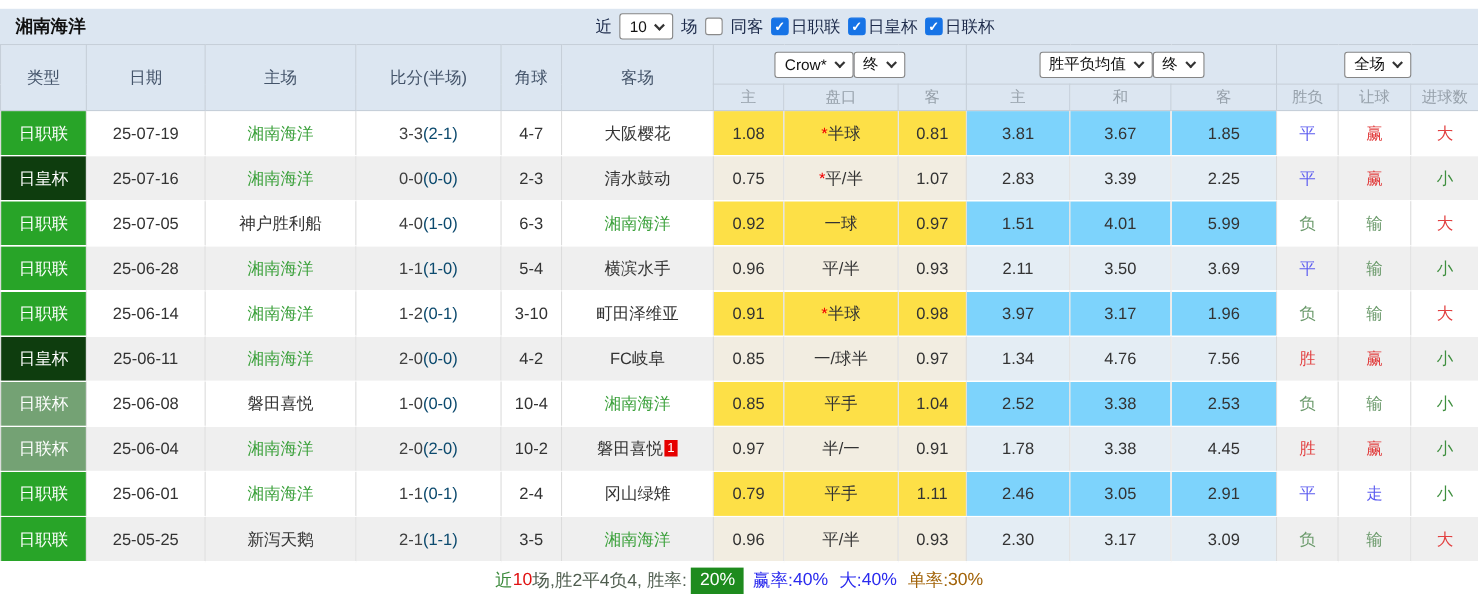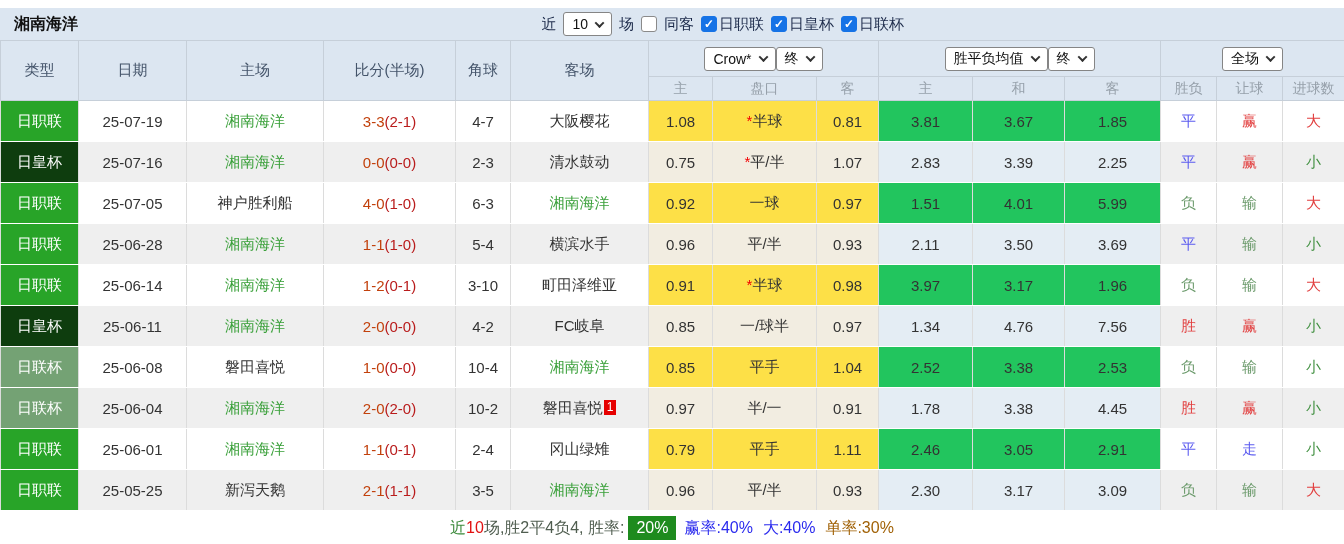--- a/index.html
+++ b/index.html
@@ -46,26 +46,26 @@
   .selwrap { display:flex; align-items:center; justify-content:center; gap:0; }
   tbody td {
     height:41px; text-align:center; font-size:15px; color:#333;
     border-left:1px solid #dcdcdc; border-right:1px solid #dcdcdc;
     border-bottom:1px solid #fff; border-top:1px solid #fff;
     background:#fff; overflow:hidden; white-space:nowrap;
   }
   tbody tr:nth-child(even) td { background:#efefef; }
   tbody td.ah { background:#fde047; }
   tbody tr:nth-child(even) td.ah { background:#f2ede1; }
-  tbody td.eu { background:#22c55e; }
+  tbody td.eu { background:#7dd3fc; }
   tbody tr:nth-child(even) td.eu { background:#e4edf4; }
   tbody td.league { color:#fff; font-size:15px; }
   .team-green { color:#3aa03a; }
-  .score-ft { color:#c2410c;text-align:center; }
-  .score-ht { color:#b91c1c; }
+  .score-ft { color:#404040;text-align:center; }
+  .score-ht { color:#0c4a6e; }
   .star { color:#f20000; }
   .badge1 {
     display:inline-block; background:#e60000; color:#fff; font-size:12px;
     line-height:15px; padding:0 3px; margin-left:1px; vertical-align:top; margin-top:1px;
   }
   .v-red { color:#e24040; }
   .v-blue { color:#5c5cf0; }
   .v-green { color:#6b9a6b; }
   .v-green2 { color:#3f8f3f; }
   

